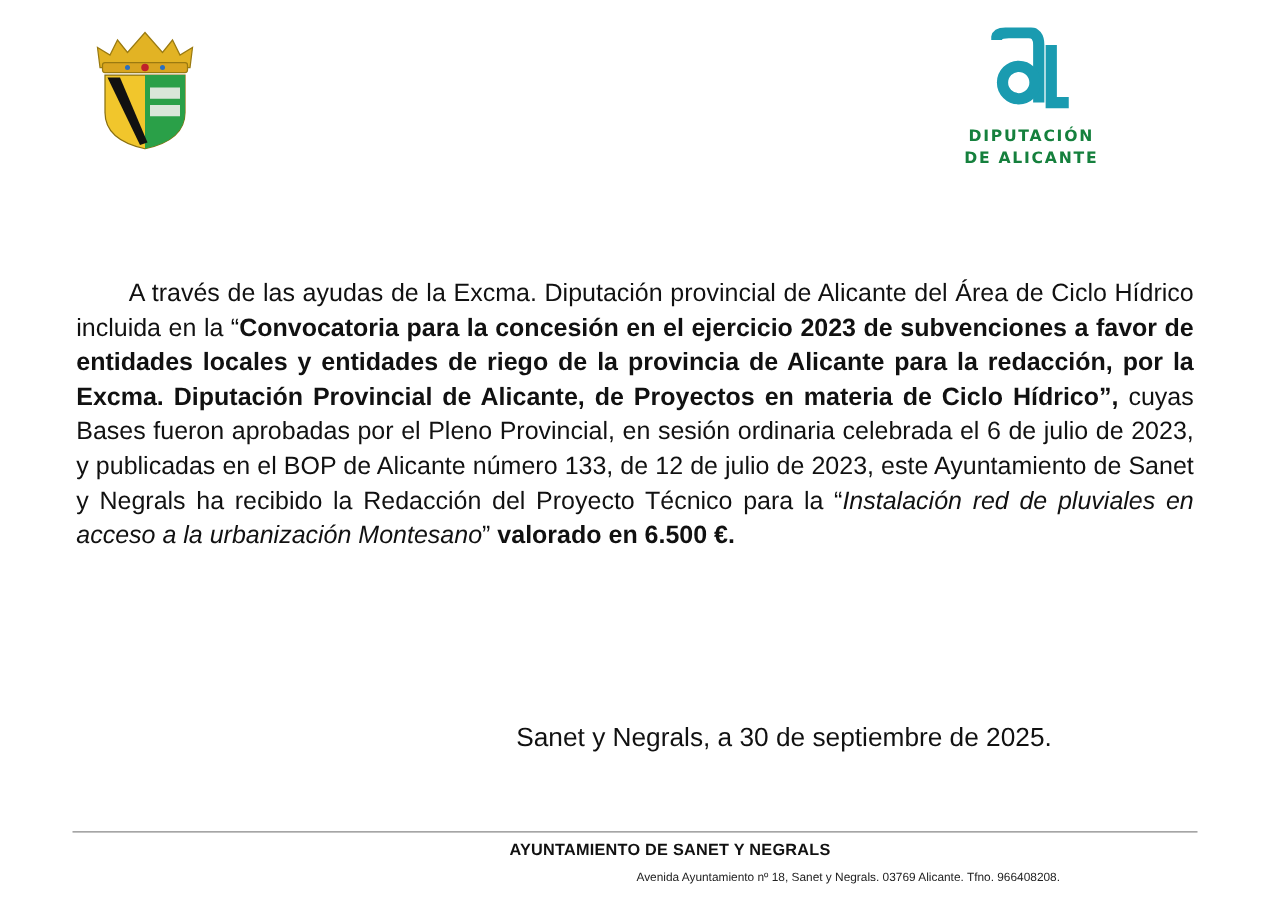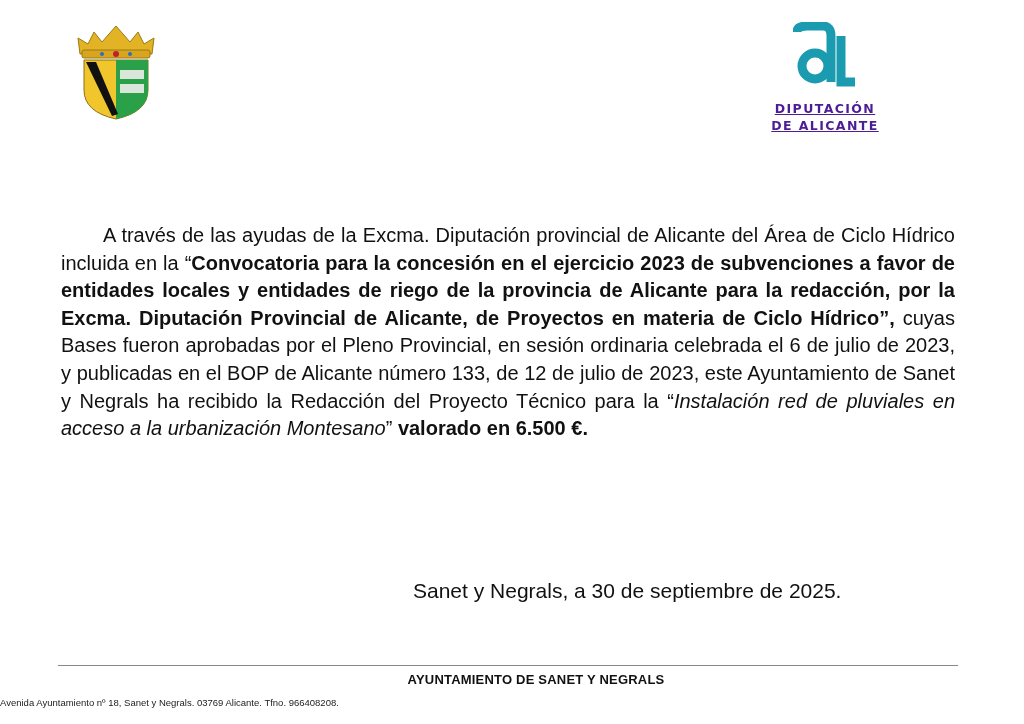--- a/index.html
+++ b/index.html
@@ -1,31 +1,31 @@
 <!DOCTYPE html>
 <html><head>
 <meta charset="utf-8">
 <style>
   html, body { margin: 0; padding: 0; background: #ffffff; }
   body { width: 1024px; height: 724px; position: relative; overflow: hidden;
          font-family: "Liberation Sans", sans-serif; color: #111; }
   .crest { position: absolute; left: 74px; top: 24px; width: 84px; height: 96px; }
   .dip-logo { position: absolute; left: 766px; top: 22px; width: 118px; text-align: center; }
   .dip-logo svg { display: block; margin: 0 auto; }
-  .dip-text { color: #4c1d95; font-family: "DejaVu Sans", sans-serif; font-weight: bold;
-              font-size: 12.5px; letter-spacing: 1.4px; line-height: 17px; margin-top: 12px; text-decoration: underline; }
+  .dip-text { color: #15803d; font-family: "DejaVu Sans", sans-serif; font-weight: bold;
+              font-size: 12.5px; letter-spacing: 1.4px; line-height: 17px; margin-top: 12px; }
   .body-text { position: absolute; left: 61px; top: 222px; width: 894px;
                font-size: 20px; line-height: 27.6px; text-align: justify; }
   .body-text .indent { display: inline-block; width: 42px; }
   .signature { position: absolute; left: 413px; top: 579px; font-size: 21px; }
   .footer-line { position: absolute; left: 58px; top: 665px; width: 900px; height: 0;
                  border-top: 1.5px solid #888; }
   .footer-title { position: absolute; left: 0; width: 1024px; top: 672px; text-align: center;
                   font-weight: bold; font-size: 13px; letter-spacing: 0.2px; padding-left: 24px; }
-  .footer-addr { position: absolute; left: 0; width: 848px; top: 697px; text-align: left;
+  .footer-addr { position: absolute; left: 0; width: 848px; top: 697px; text-align: right;
                  font-size: 9.5px; color: #222; }
 </style>
 </head>
 <body>
 
 <div class="crest">
   <svg width="84" height="96" viewBox="0 0 84 96">
 
     <path d="M6 30 L4 14 L14 20 L20 8 L28 18 L42 2 L56 18 L64 8 L70 20 L80 14 L78 30 Z" fill="#e2b324" stroke="#9a7a10" stroke-width="1"></path>
     <rect x="8" y="26" width="68" height="8" rx="2" fill="#d9a520" stroke="#9a7a10" stroke-width="1"></rect>

